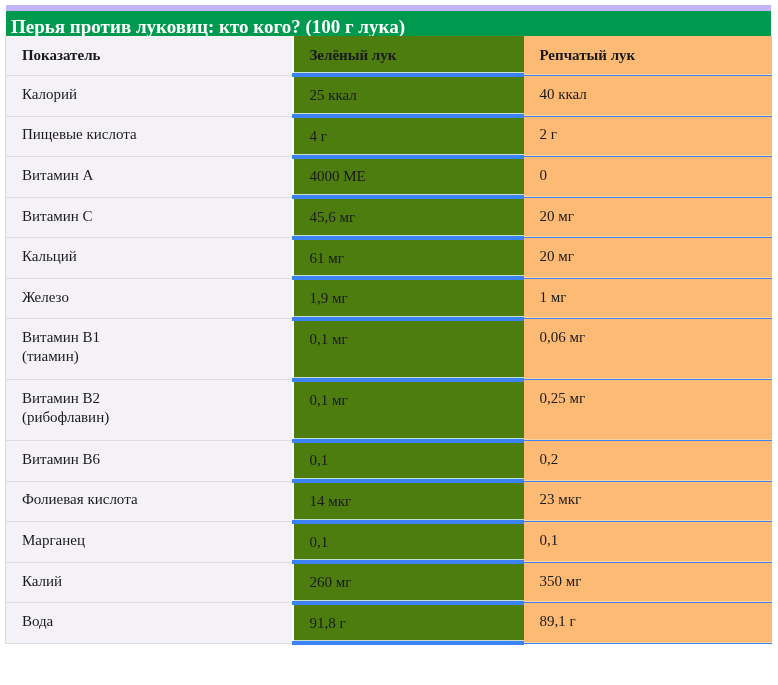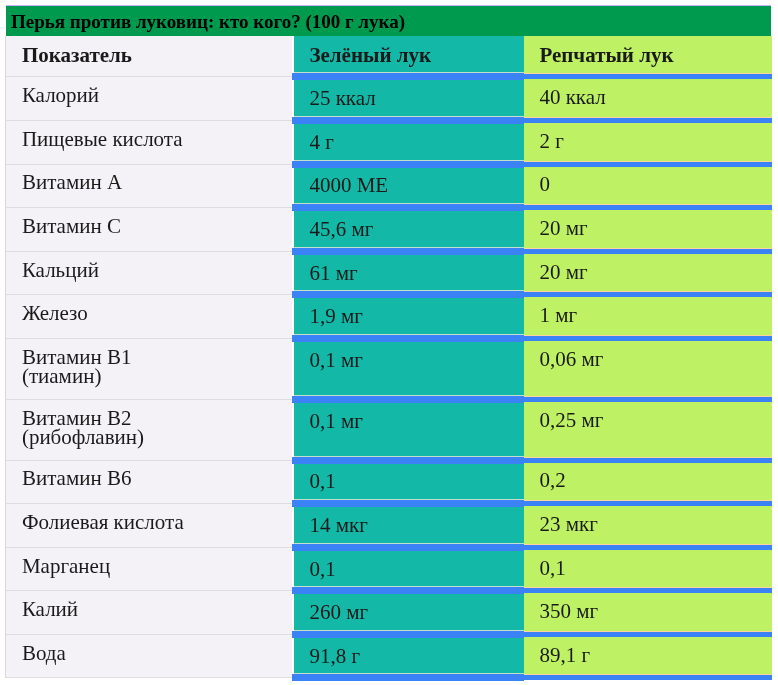--- a/index.html
+++ b/index.html
@@ -20,63 +20,63 @@
     position: absolute;
     left: 5px;
     top: 5px;
     width: 766px;
   }
   .cmp-title {
     margin-left: 1px;
     width: 765px;
     height: 30.7px;
     background: #009a4e;
-    border-top: 1px solid #c4b5fd;
-    color: #000000;
+    border-top: 6px solid #c4b5fd;
+    color: #ffffff;
     font-weight: bold;
     font-size: 19px;
     line-height: 32px;
     padding-left: 5px;
     box-sizing: border-box;
     white-space: nowrap;
     overflow: hidden;
   }
   table.cmp {
     border-collapse: collapse;
     border-spacing: 0;
     width: 766px;
     table-layout: fixed;
   }
   table.cmp td {
-    font-size: 21px;
+    font-size: 15px;
     line-height: 19px;
     text-align: left;
     vertical-align: top;
     padding: 8.9px 15px 8.66px 15.9px;
     box-sizing: border-box;
     font-weight: normal;
   }
   col.c1 { width: 287px; }
   col.c2 { width: 231px; }
   col.c3 { width: 248px; }
 
   .col-name {
     background: #f4f2f6;
     border-bottom: 1px solid #dcdce1;
     border-left: 1px solid #d8d8dc;
     border-right: 2px solid #ffffff;
   }
   .col-green  {
-    background: #14b8a6;
-    border-bottom: 7px solid #3b82f6;
+    background: #4d7c0f;
+    border-bottom: 4px solid #3b82f6;
     box-shadow: inset 0 -1px 0 0 #c3e0ce;
   }
   .col-orange {
-    background: #bef264;
-    border-bottom: 5px solid #3b82f6;
+    background: #fdba74;
+    border-bottom: 1px solid #3b82f6;
     box-shadow: inset 0 -1px 0 0 #fdd3a0;
   }
 
   tr.head td       { font-weight: bold; padding-top: 10.5px; padding-bottom: 8.3px; }
   tr.two-line td   { padding-bottom: 13px; }
 </style>
 </head>
 <body>
 
 <div class="table-wrap">

